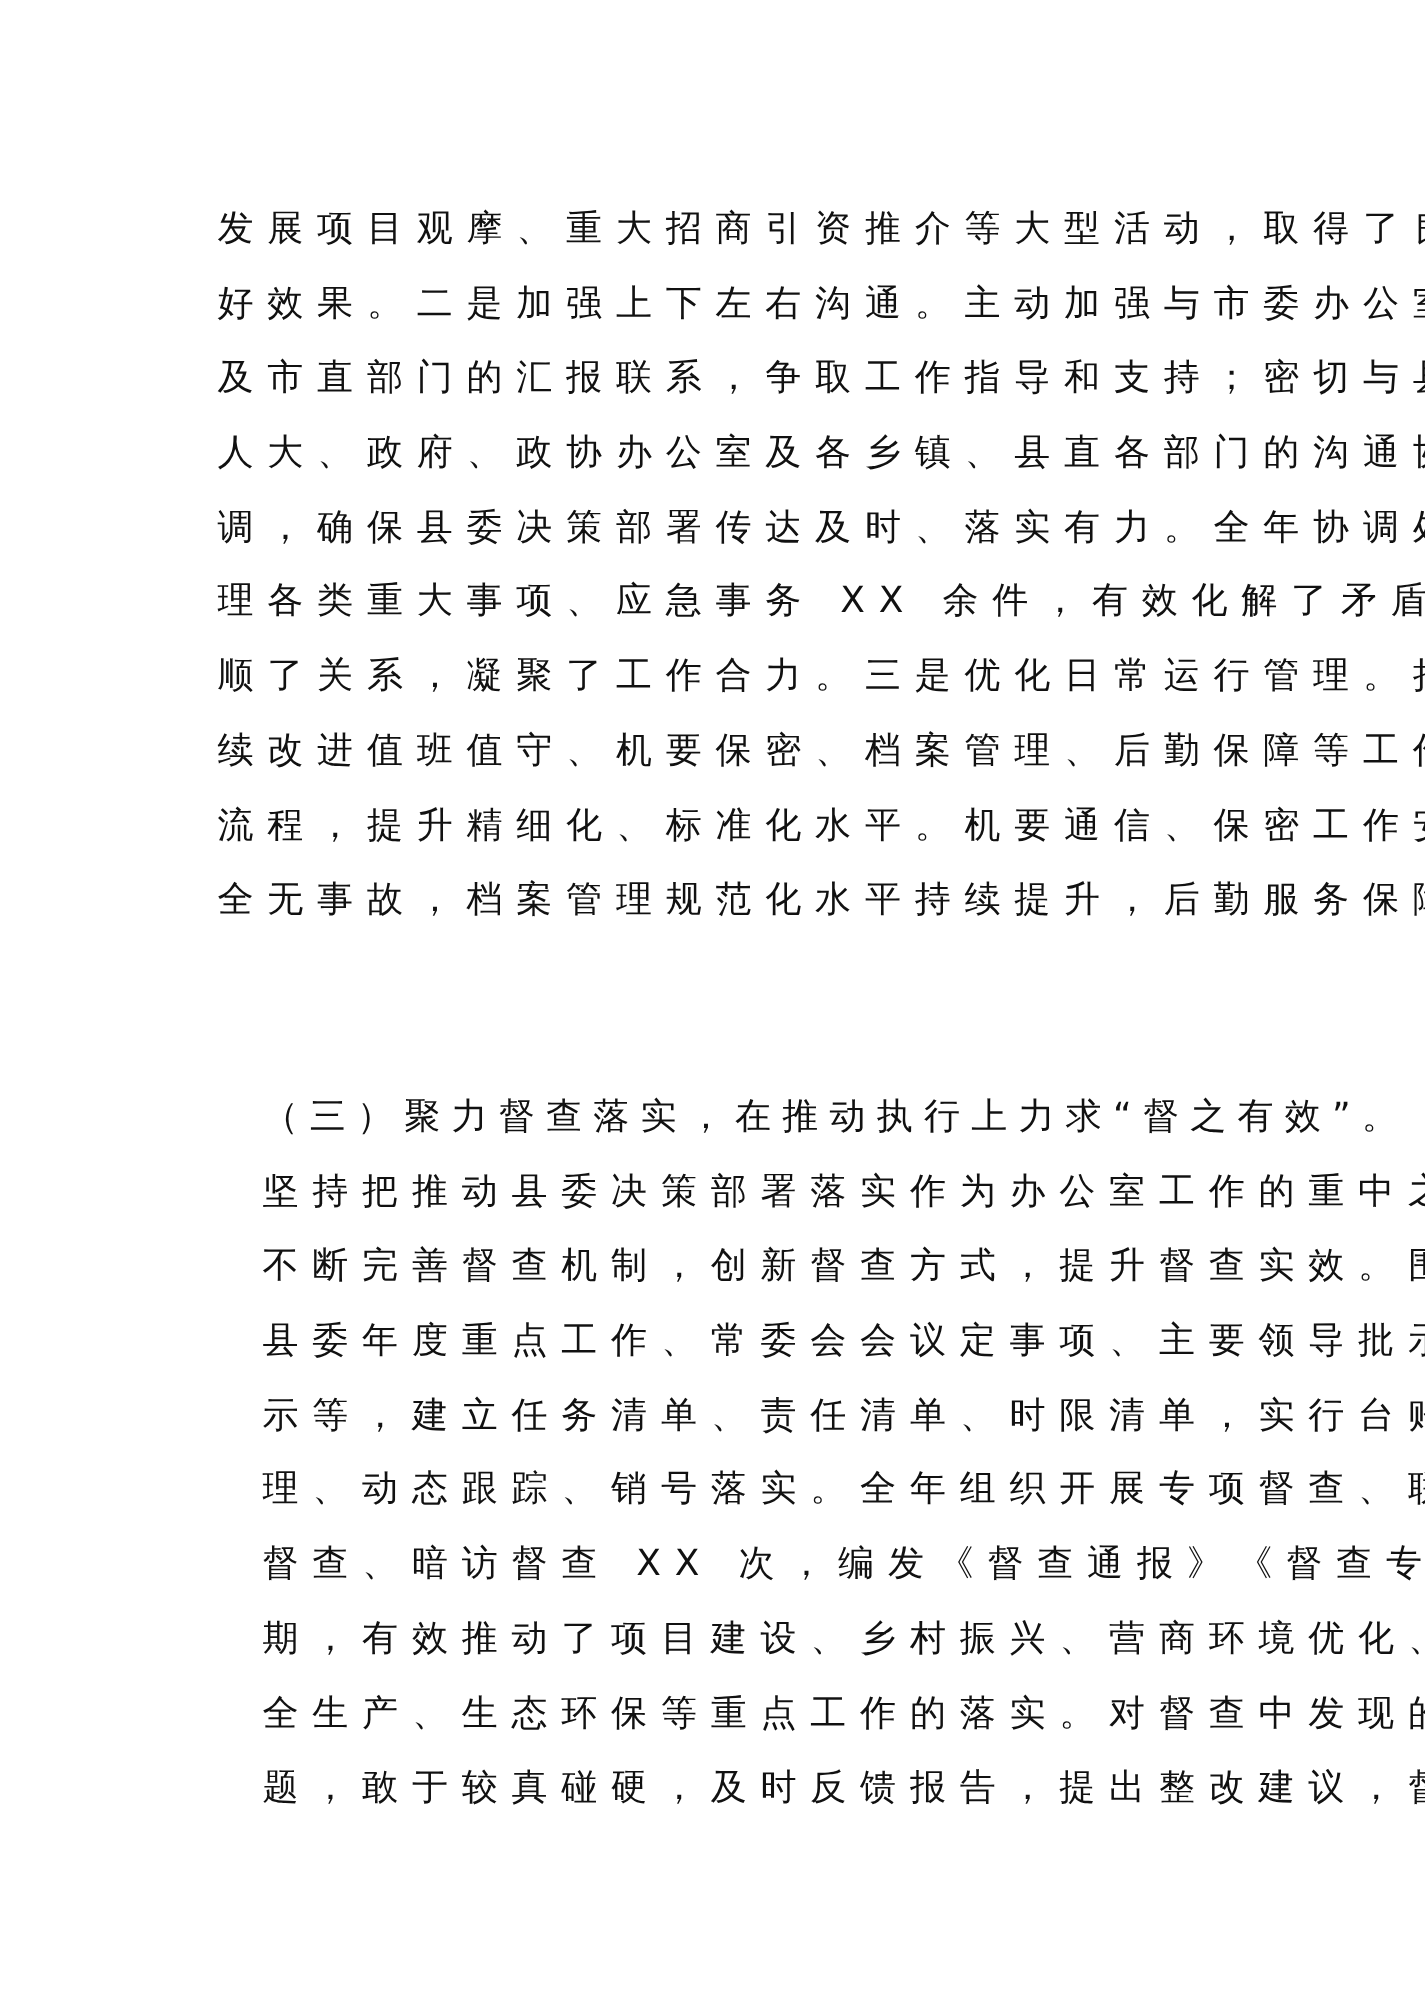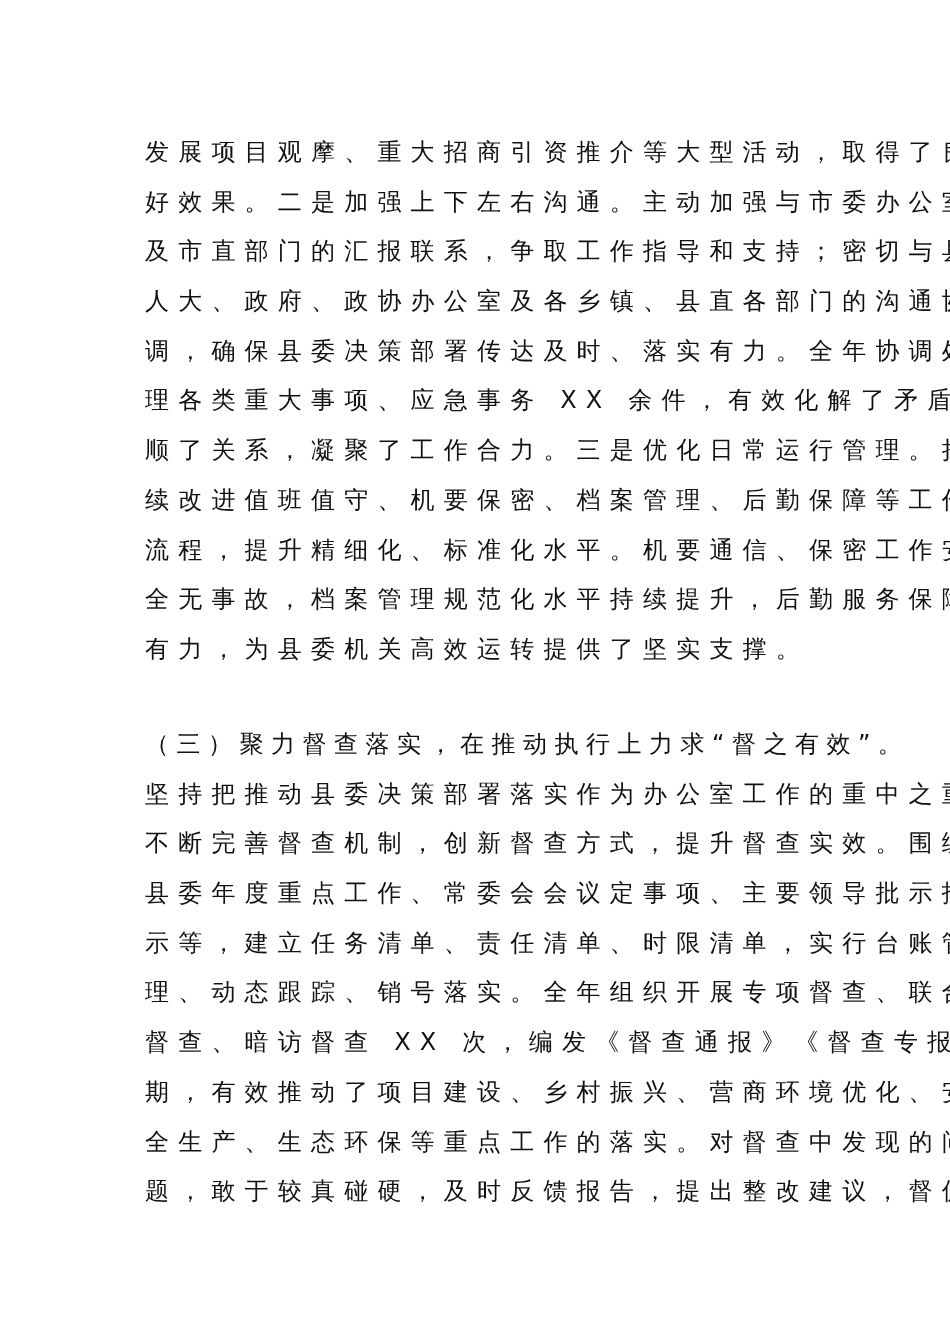--- a/index.html
+++ b/index.html
@@ -11,39 +11,38 @@
   .text-block {
     position: absolute; left: 145px; width: 665px;
     font-family: "DejaVu Sans", "Liberation Sans", sans-serif;
     font-size: 24px; color: #111111;
   }
   .line {
     height: 49.7px; line-height: 49.7px;
     white-space: nowrap; letter-spacing: 9.2px;
   }
   #block1 { top: 128px; }
-  #block2 { top: 720px; }
+  #block2 { top: 720px; margin-left: 30px; }
 </style>
 </head>
 <body>
 
 <div class="page">
 
   <div class="text-block" id="block1">
     <div class="line">发展项目观摩、重大招商引资推介等大型活动，取得了良</div>
     <div class="line">好效果。二是加强上下左右沟通。主动加强与市委办公室</div>
     <div class="line">及市直部门的汇报联系，争取工作指导和支持；密切与县</div>
     <div class="line">人大、政府、政协办公室及各乡镇、县直各部门的沟通协</div>
     <div class="line">调，确保县委决策部署传达及时、落实有力。全年协调处</div>
     <div class="line">理各类重大事项、应急事务 XX 余件，有效化解了矛盾，理</div>
     <div class="line">顺了关系，凝聚了工作合力。三是优化日常运行管理。持</div>
     <div class="line">续改进值班值守、机要保密、档案管理、后勤保障等工作</div>
     <div class="line">流程，提升精细化、标准化水平。机要通信、保密工作安</div>
     <div class="line">全无事故，档案管理规范化水平持续提升，后勤服务保障</div>
-    <div class="line">有力，为县委机关高效运转提供了坚实支撑。</div>
   </div>
 
   <div class="text-block" id="block2">
     <div class="line" style="letter-spacing:7.5px;">（三）聚力督查落实，在推动执行上力求“督之有效”。</div>
     <div class="line">坚持把推动县委决策部署落实作为办公室工作的重中之重</div>
     <div class="line">不断完善督查机制，创新督查方式，提升督查实效。围绕</div>
     <div class="line">县委年度重点工作、常委会会议定事项、主要领导批示指</div>
     <div class="line">示等，建立任务清单、责任清单、时限清单，实行台账管</div>
     <div class="line">理、动态跟踪、销号落实。全年组织开展专项督查、联合</div>
     <div class="line">督查、暗访督查 XX 次，编发《督查通报》《督查专报》XX</div>

